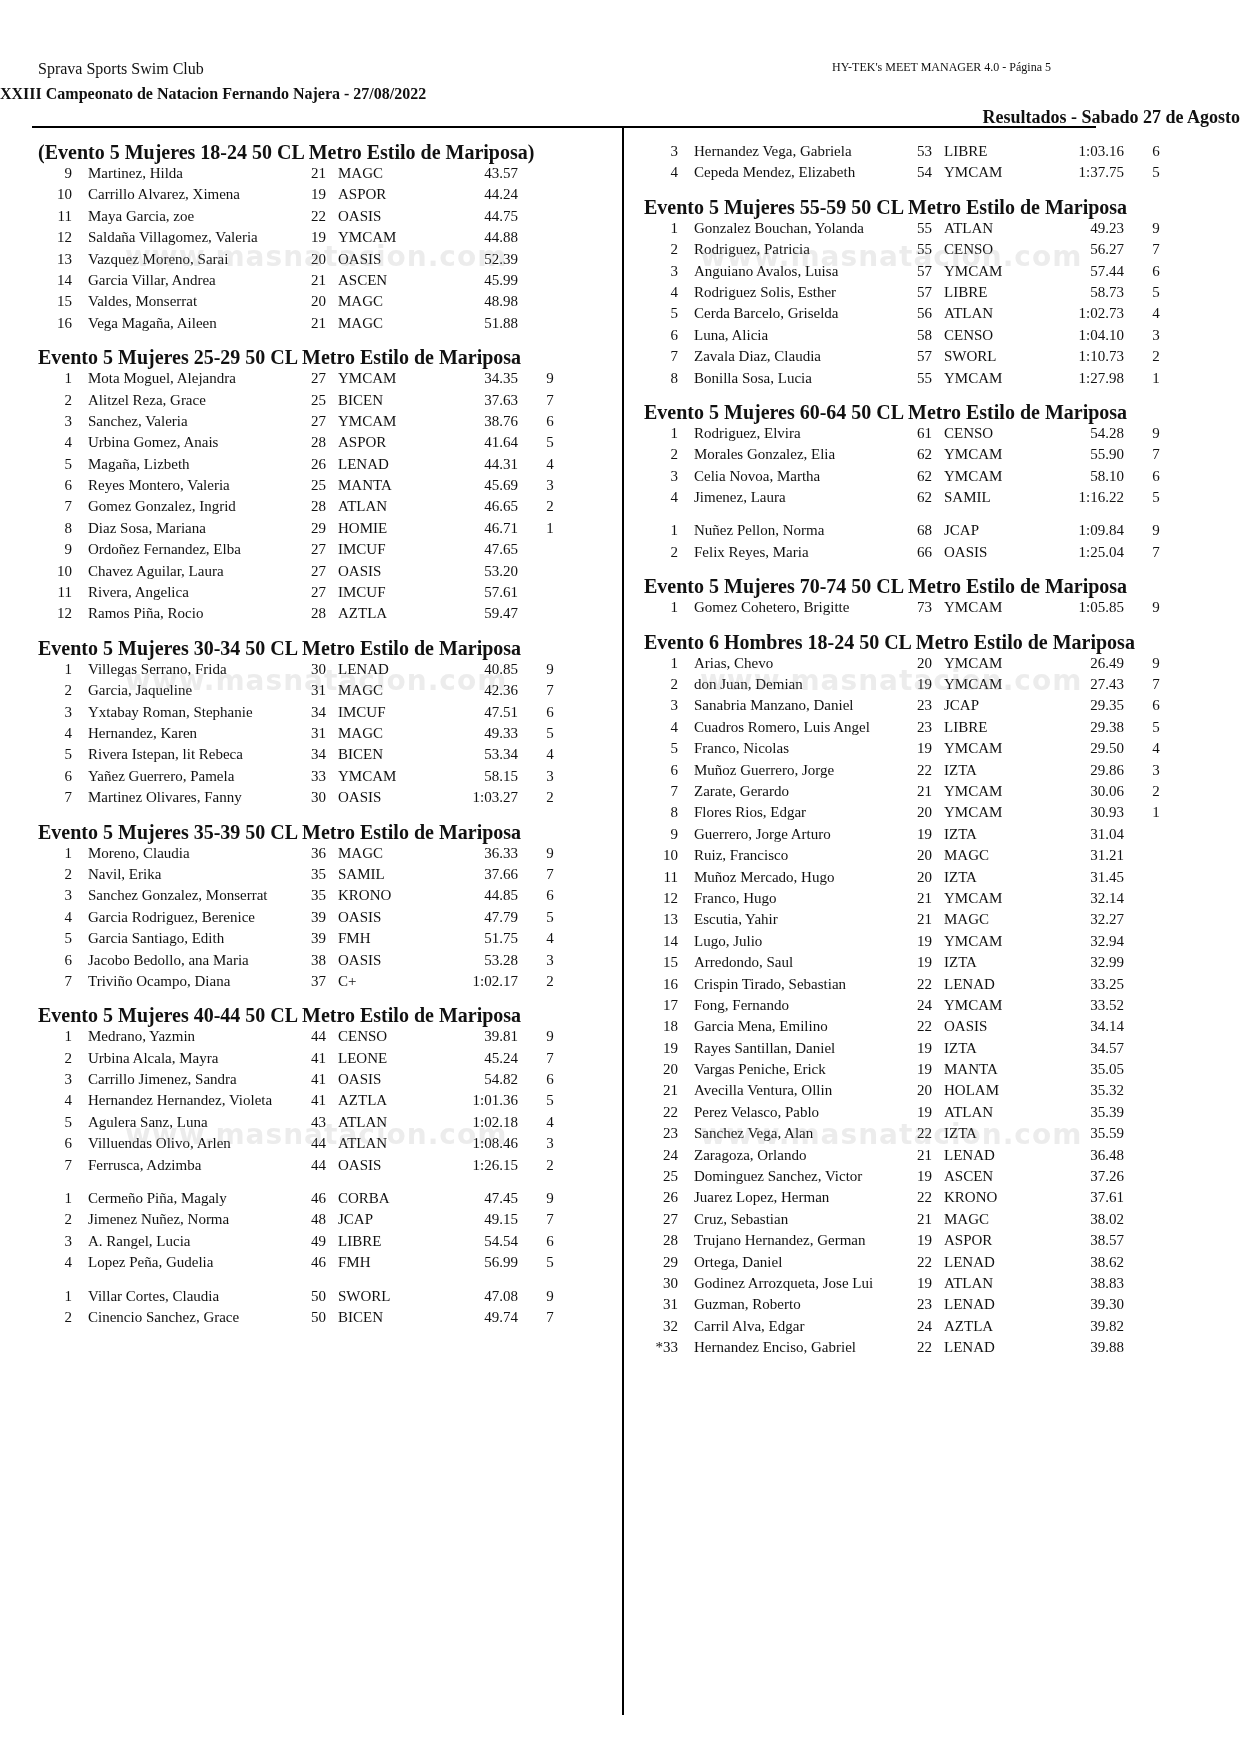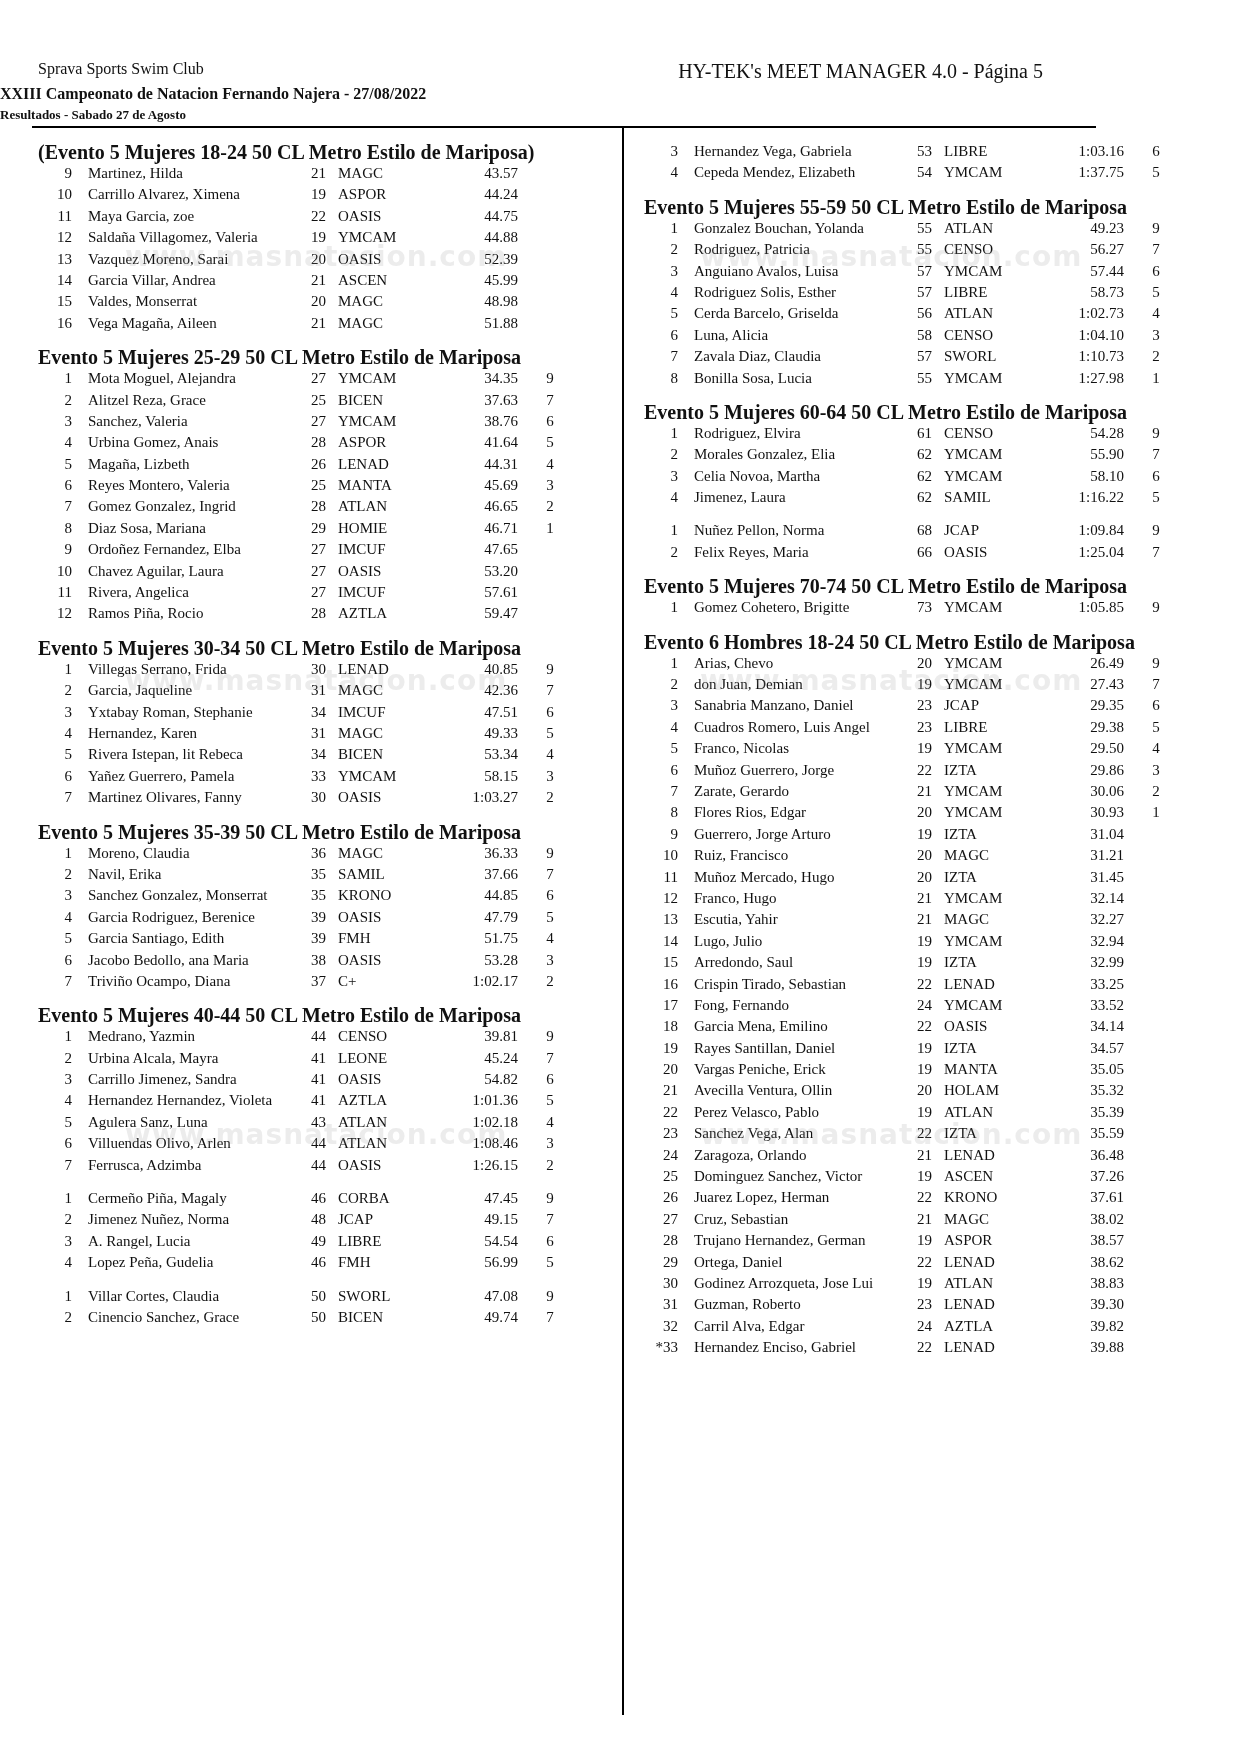--- a/index.html
+++ b/index.html
@@ -1,21 +1,21 @@
 <!DOCTYPE html>
 <html><head>
 <meta charset="utf-8">
 <style>
   html, body { margin:0; padding:0; background:#ffffff; }
   body { width:1240px; height:1752px; position:relative; overflow:hidden;
          font-family:"Liberation Serif","DejaVu Serif",serif; color:#111; }
   .hdr-left { position:absolute; left:38px; top:60px; font-size:16px; }
-  .hdr-right { position:absolute; right:197px; top:60px; font-size:20px; }
+  .hdr-right { position:absolute; right:189px; top:60px; font-size:12px; }
   .title { position:absolute; left:0; width:1240px; top:85px; text-align:left; font-size:16px; font-weight:bold; }
-  .subtitle { position:absolute; left:0; width:1240px; top:107px; text-align:left; font-size:13px; font-weight:bold; }
+  .subtitle { position:absolute; left:0; width:1240px; top:107px; text-align:right; font-size:18px; font-weight:bold; }
   .hrule { position:absolute; left:32px; width:1064px; top:126px; height:2px; background:#000; }
   .vrule { position:absolute; left:622px; top:127px; width:2px; height:1588px; background:#000; }
   .col { position:absolute; top:141px; width:580px; }
   .col.left { left:38px; }
   .col.right { left:644px; }
   .section { margin-bottom:12px; }
   .ev-title { font-weight:bold; font-size:20px; height:22px; line-height:22px; white-space:nowrap; }
   .row { position:relative; height:21.4px; line-height:21.4px; font-size:15px; white-space:nowrap; }
   .row span { position:absolute; top:0; }
   .place { width:34px; text-align:right; left:0; }

